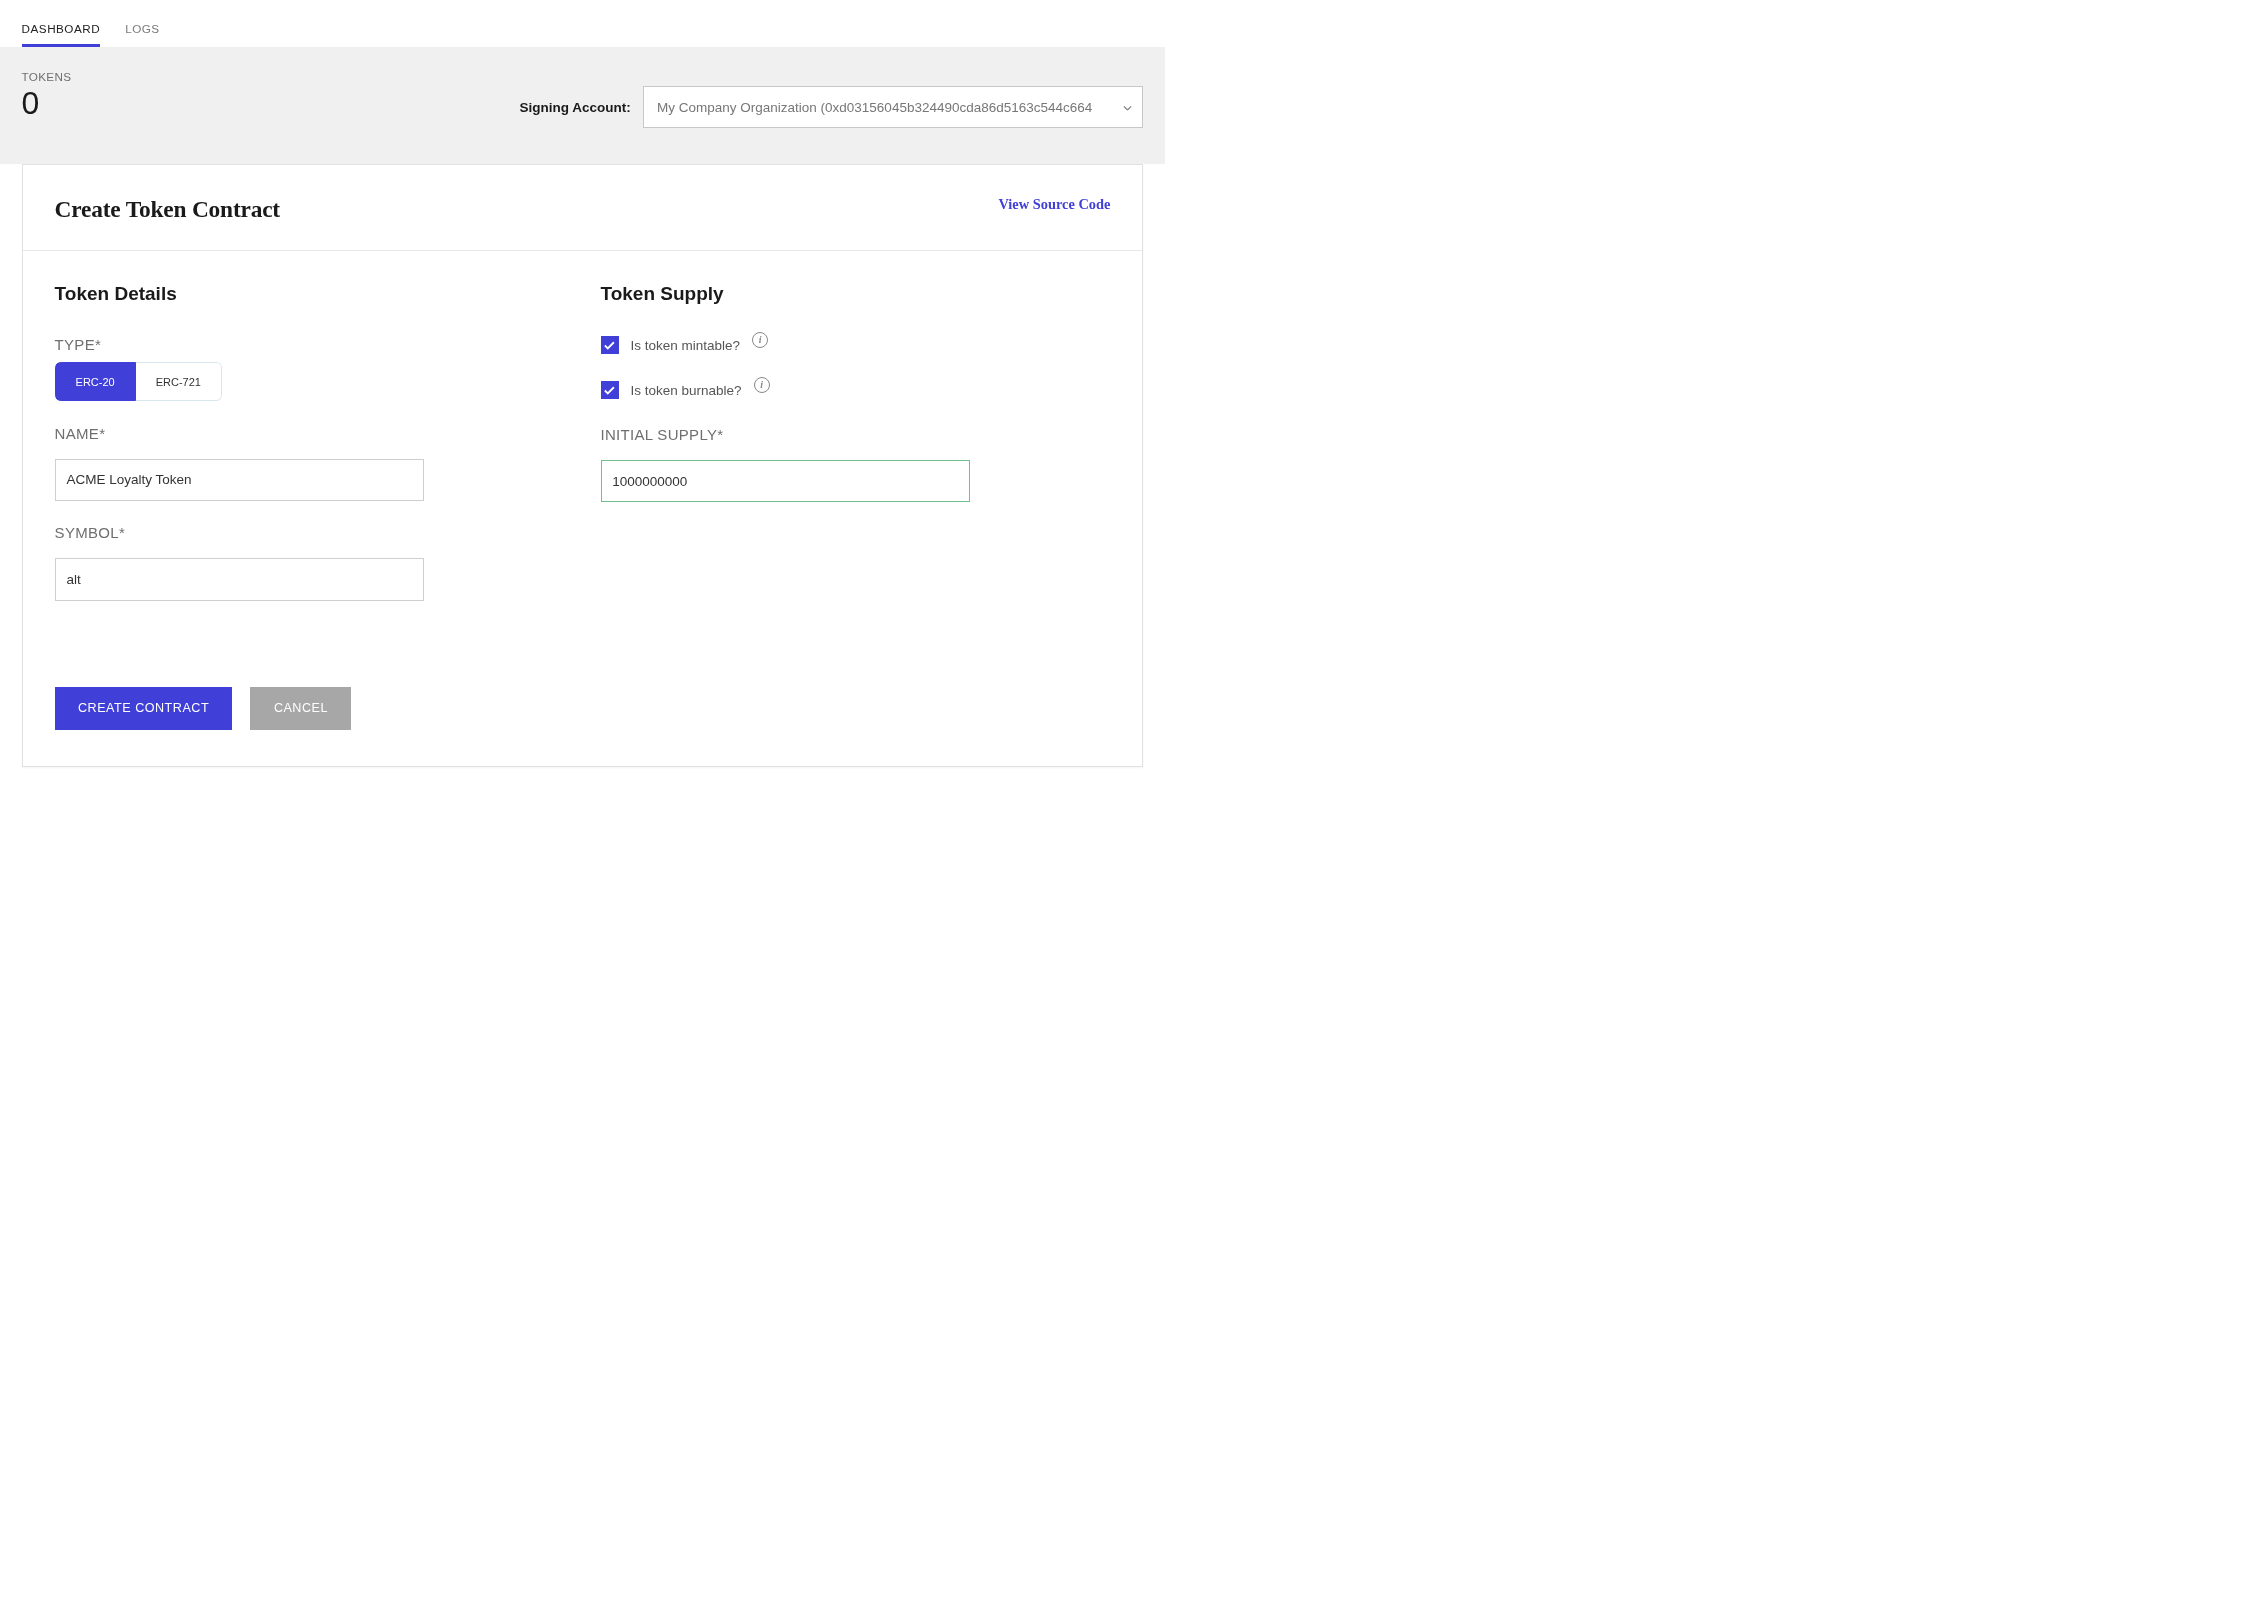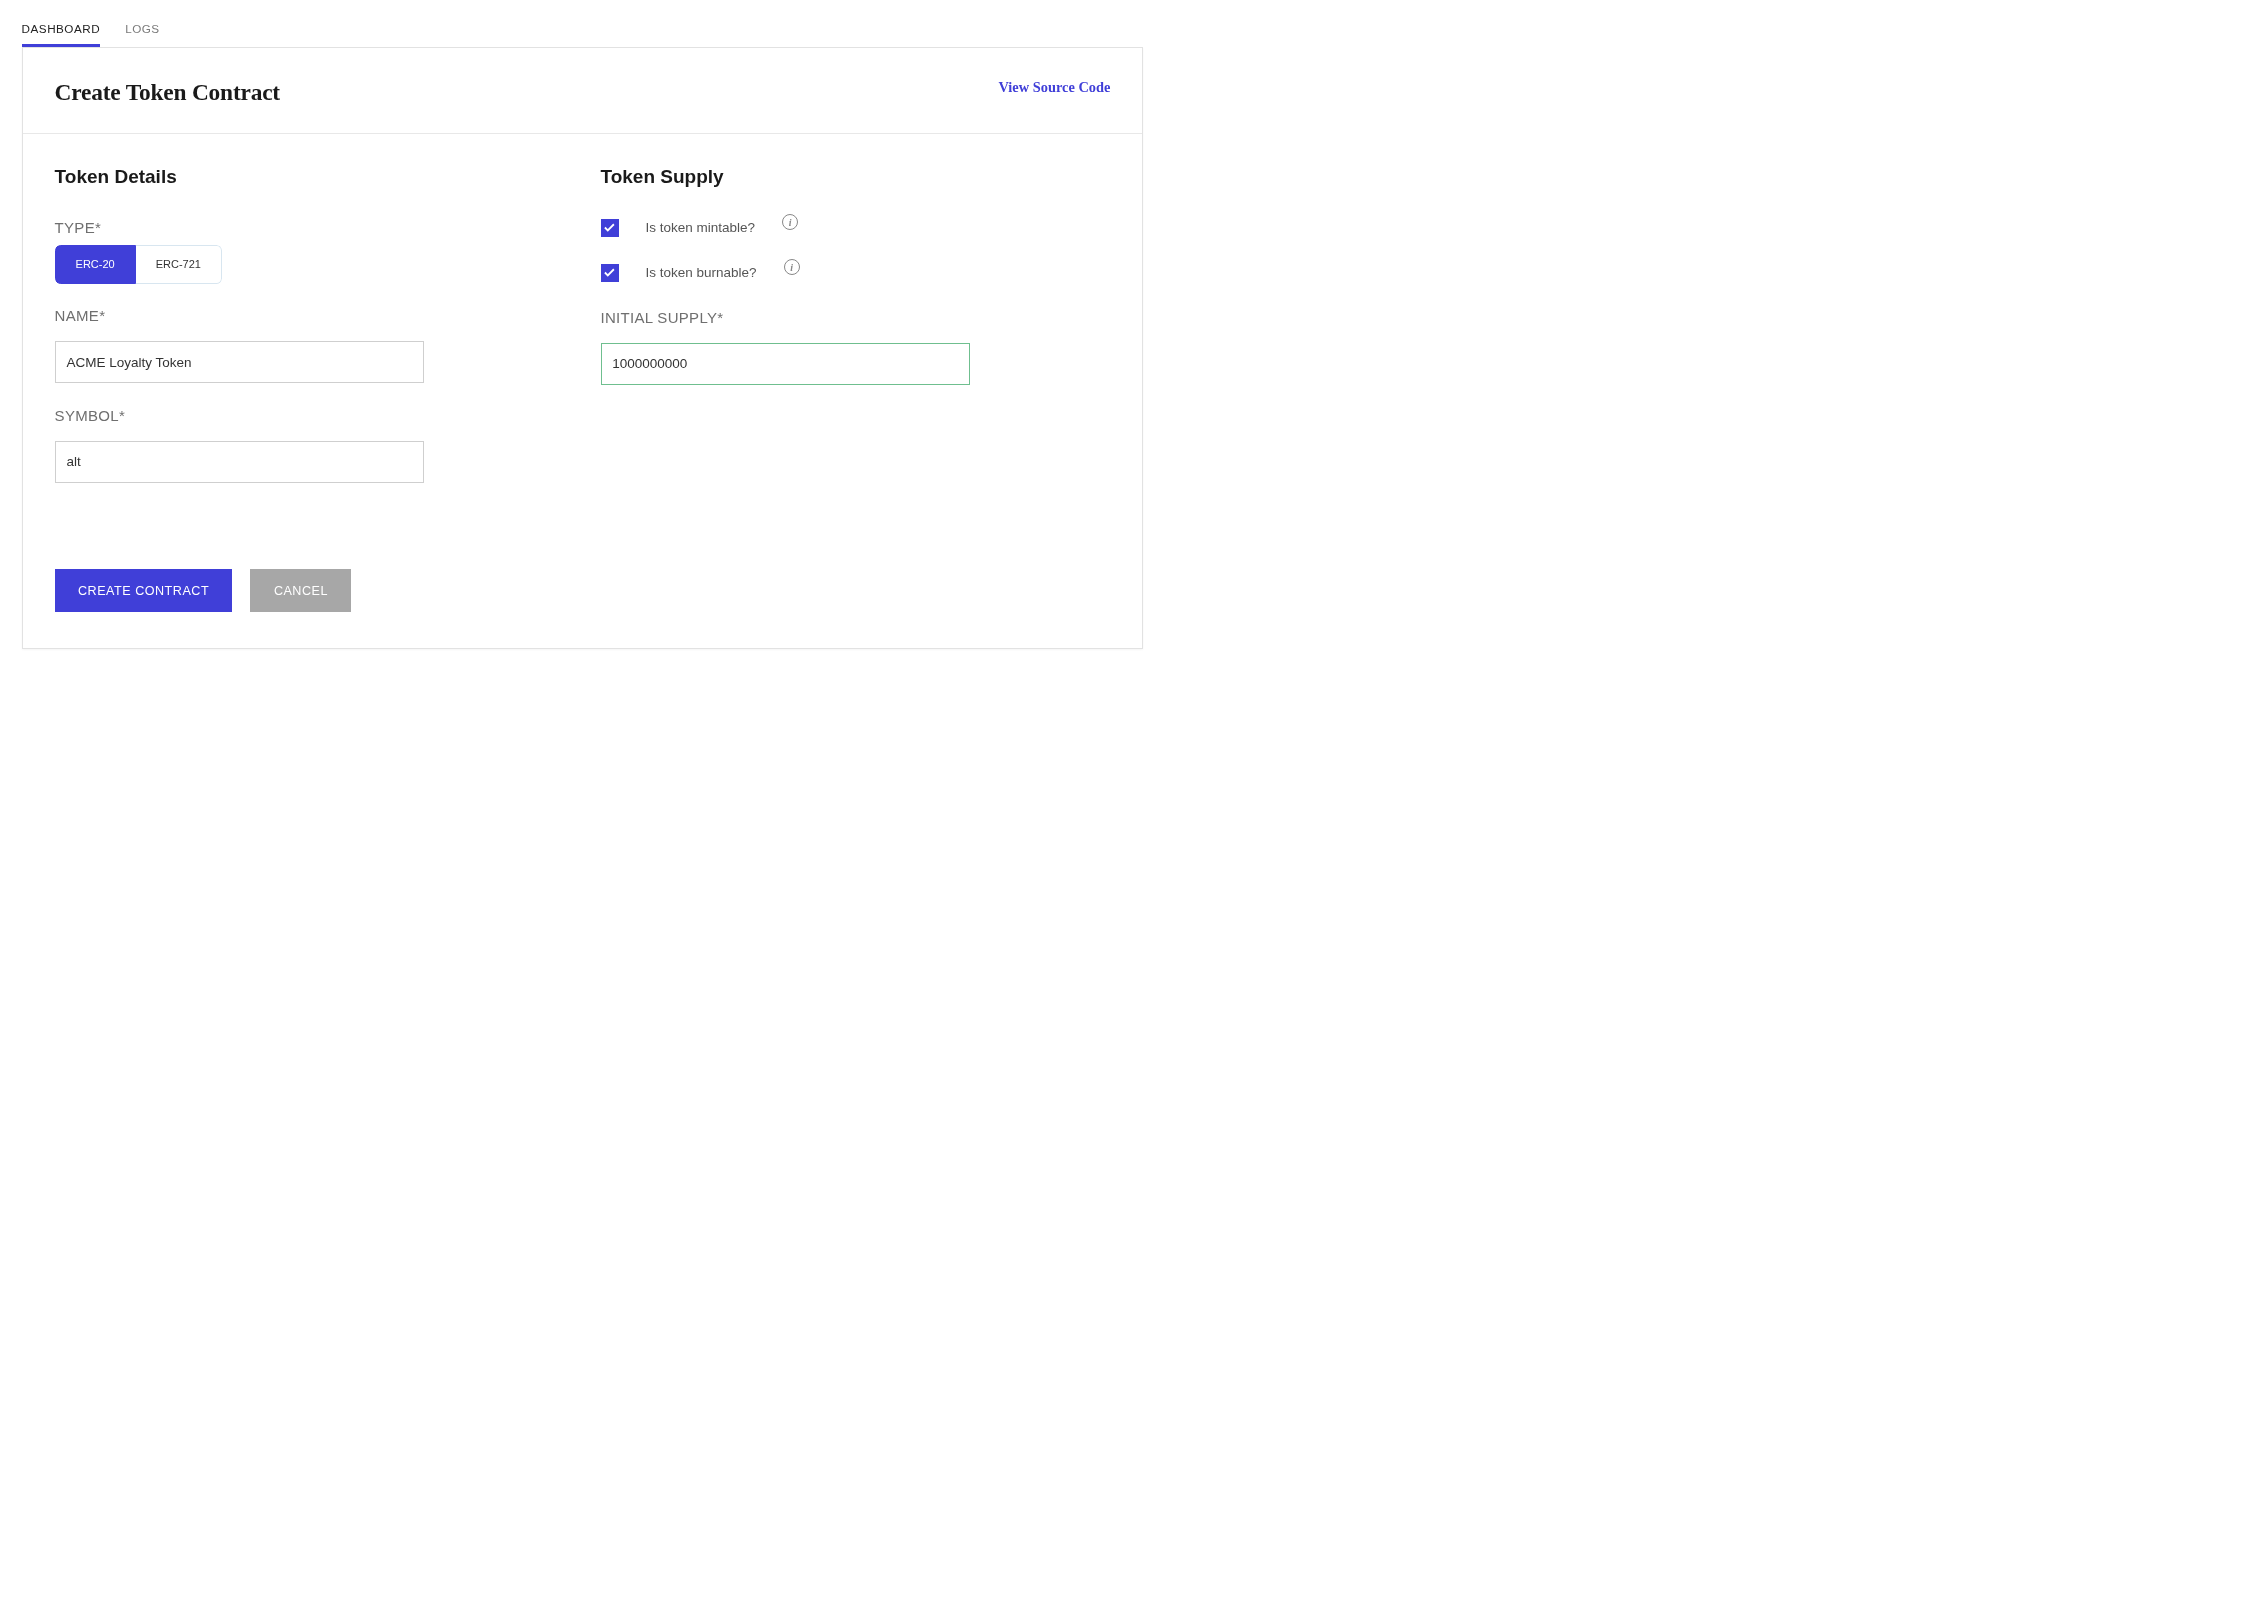--- a/index.html
+++ b/index.html
@@ -171,21 +171,21 @@
     margin-bottom: 23.4px;
     color: #333;
     margin-top: 8px;
   }
   .text-input.focused {
     border-color: #6fbf8f;
   }
   .checkbox-row {
     display: flex;
     align-items: center;
-    gap: 27px;
+    gap: 12px;
     margin-bottom: 27px;
   }
   .checkbox {
     width: 18px;
     height: 18px;
     background: #403fd8;
     border: 0.9px solid #403fd8;
     display: flex;
     align-items: center;
     justify-content: center;
@@ -238,20 +238,37 @@
 <body>
 
 <div class="page">
 
 
   <div class="tabs">
     <div class="tab active">DASHBOARD</div>
     <div class="tab">LOGS</div>
   </div>
 
+  <div class="stats-bar">
+    <div class="stats-left">
+      <div class="stats-label">TOKENS</div>
+      <div class="stats-value">0</div>
+    </div>
+    <div class="stats-right">
+      <span class="signing-label">Signing Account:</span>
+      <div class="signing-select">
+        <span>My Company Organization (0xd03156045b324490cda86d5163c544c664</span>
+        <span class="chevron">
+          <svg width="9" height="5.4" viewBox="0 0 10 6">
+              <path d="M1 1l4 4 4-4" stroke="#888" stroke-width="1.5" fill="none"></path>
+            </svg>
+        </span>
+      </div>
+    </div>
+  </div>
 
   <div class="card">
 
     <div class="card-header">
       <div class="card-title">Create Token Contract</div>
       <a class="view-source">View Source Code</a>
     </div>
 
     <div class="card-body">
 

